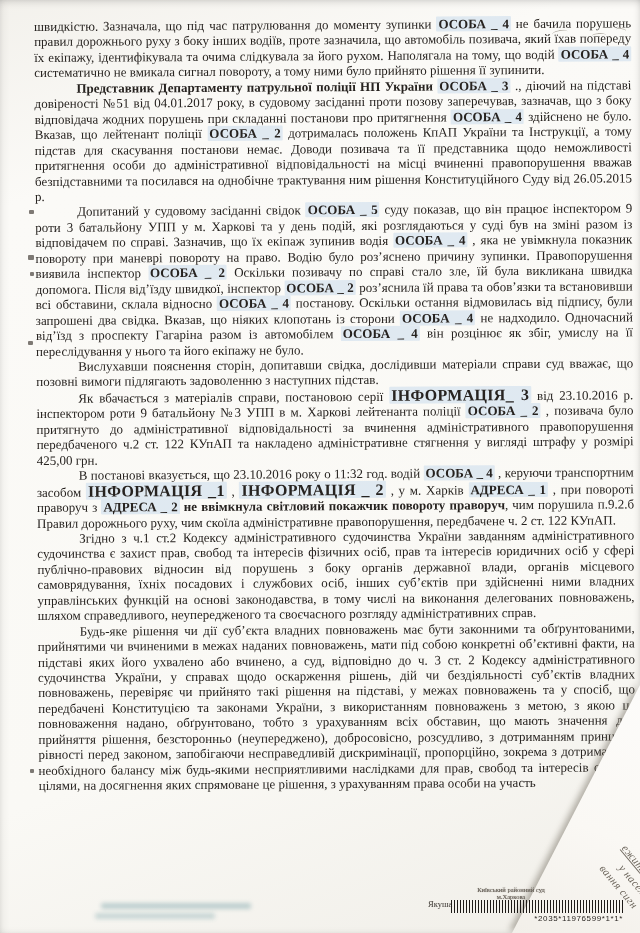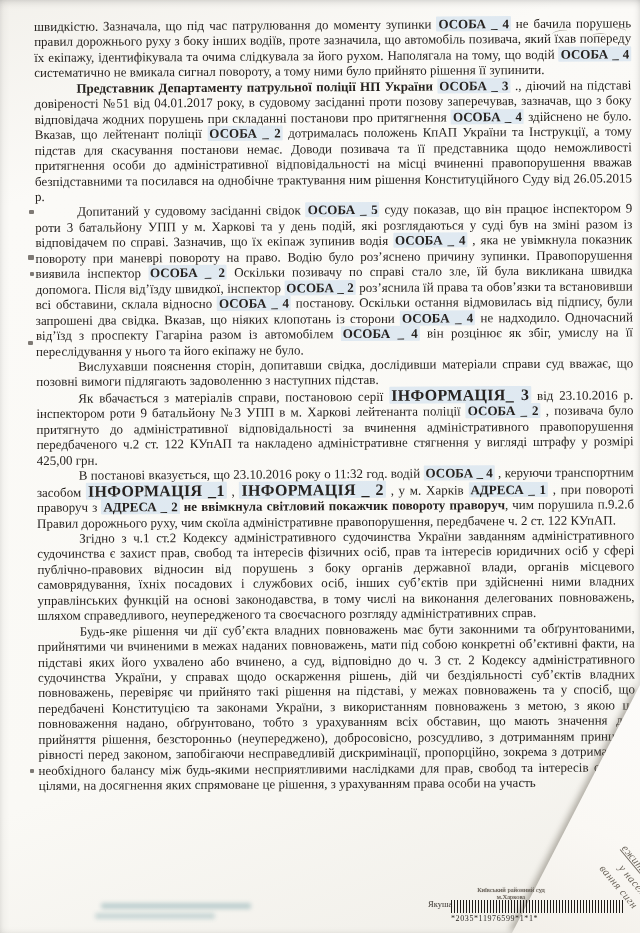--- a/index.html
+++ b/index.html
@@ -51,22 +51,22 @@
   
   .stamp{position:absolute;left:452px;top:886px;width:118px;text-align:center;
     font-size:6.5px;line-height:7px;color:#5d564e;z-index:7;
     text-shadow:0 0 1px rgba(93,86,78,.6);}
   .signature{position:absolute;left:428px;top:899px;font-size:8.5px;color:#37322d;z-index:7;}
   .barcode{position:absolute;left:451px;top:900px;width:172px;height:13px;z-index:7;
     background:repeating-linear-gradient(90deg,
       #1d1a17 0px,#1d1a17 1px,transparent 1px,transparent 2.6px,
       #1d1a17 2.6px,#1d1a17 4.2px,transparent 4.2px,transparent 6.4px,
       #1d1a17 6.4px,#1d1a17 7.2px,transparent 7.2px,transparent 9px);}
-  .barcode-number{position:absolute;left:451px;top:914px;width:172px;text-align:left;
-    font-family:Liberation Serif, serif;
+  .barcode-number{position:absolute;left:451px;top:914px;width:172px;text-align:right;
+    font-family:Liberation Sans, sans-serif;
     font-size:8px;letter-spacing:.6px;color:#2b2724;z-index:7;}
 </style>
 </head>
 <body>
 
 <div class="page">
 
   <div class="doc" id="doc-body">
       <p><span>швидкістю. Зазначала, що під час патрулювання до моменту зупинки </span><span class="tok">ОСОБА _ 4</span><span> не бачила порушень правил дорожнього руху з боку інших водіїв, проте зазначила, що автомобіль позивача, який їхав попереду їх екіпажу, ідентифікувала та очима слідкувала за його рухом. Наполягала на тому, що водій </span><span class="tok">ОСОБА _ 4</span><span> систематично не вмикала сигнал повороту, а тому ними було прийнято рішення її зупинити.</span></p>
       <p class="ind"><span class="seg-b">Представник Департаменту патрульної поліції НП України </span><span class="tok">ОСОБА _ 3</span><span> ., діючий на підставі довіреності №51 від 04.01.2017 року, в судовому засіданні проти позову заперечував, зазначав, що з боку відповідача жодних порушень при складанні постанови про притягнення </span><span class="tok">ОСОБА _ 4</span><span> здійснено не було. Вказав, що лейтенант поліції </span><span class="tok">ОСОБА _ 2</span><span> дотрималась положень КпАП України та Інструкції, а тому підстав для скасування постанови немає. Доводи позивача та її представника щодо неможливості притягнення особи до адміністративної відповідальності на місці вчиненні правопорушення вважав безпідставними та посилався на однобічне трактування ним рішення Конституційного Суду від 26.05.2015 р.</span></p>

